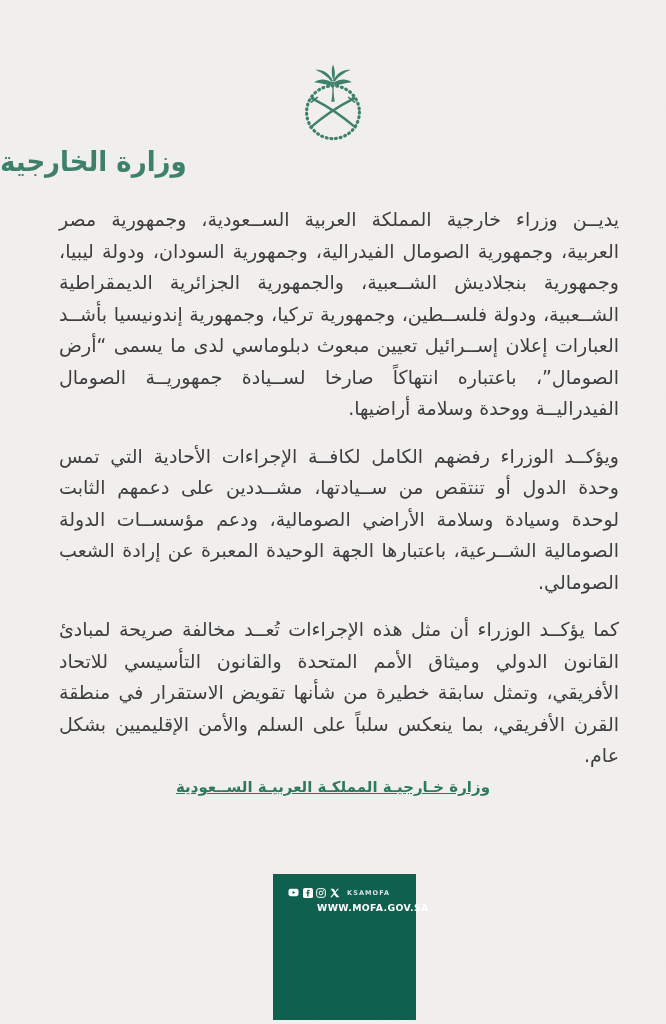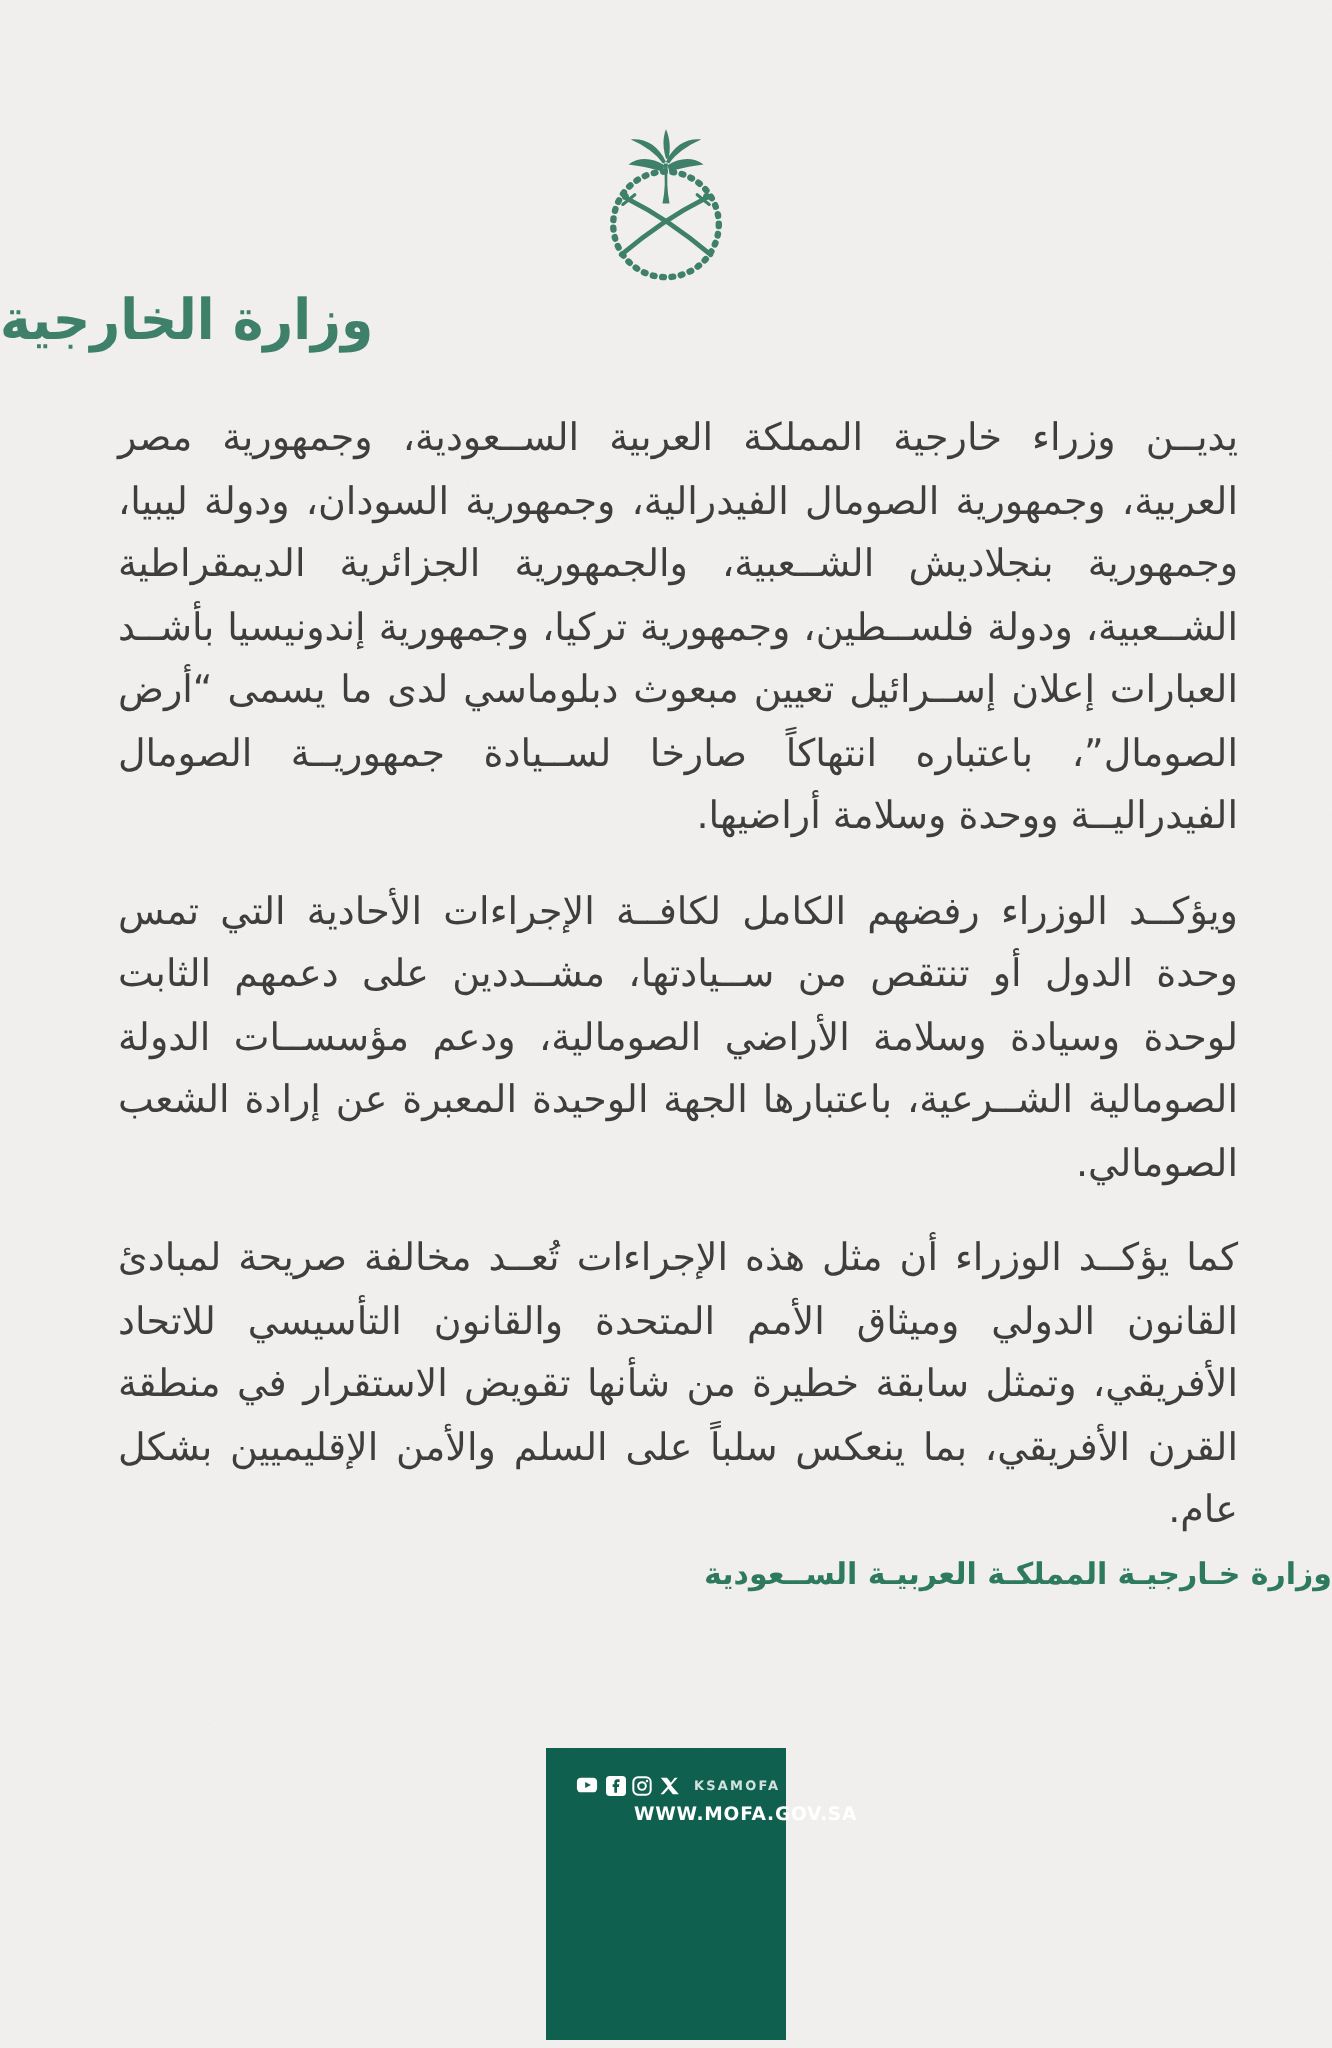--- a/index.html
+++ b/index.html
@@ -46,40 +46,41 @@
     text-align: justify;
     color: #3e3e3e;
     font-size: 19px;
     line-height: 31.5px;
   }
   .statement p { margin: 0 0 16px 12px; }
   
   .signoff {
     position: absolute;
     top: 778px; left: 0; width: 100%;
-    text-align: right;
+    text-align: center;
     color: #2e7a5f;
     direction: rtl;
+    text-decoration: underline;
   }
   .signoff-ministry {
     font-size: 15px;
     font-weight: bold;
     letter-spacing: .2px;
   }
   .signoff-date {
     direction: ltr;
     font-size: 13.5px;
     font-weight: bold;
     margin-top: 7px;
   }
   
   .social-box {
     position: absolute;
     top: 874px; left: 273px;
-    width: 120px; height: 146px;
+    width: 143px; height: 146px;
     background: #10604f;
     box-sizing: border-box;
     padding: 13px 0 0 15px;
     color: #ffffff;
   }
   .icons-row {
     display: flex;
     align-items: center;
     gap: 3.5px;
   }

